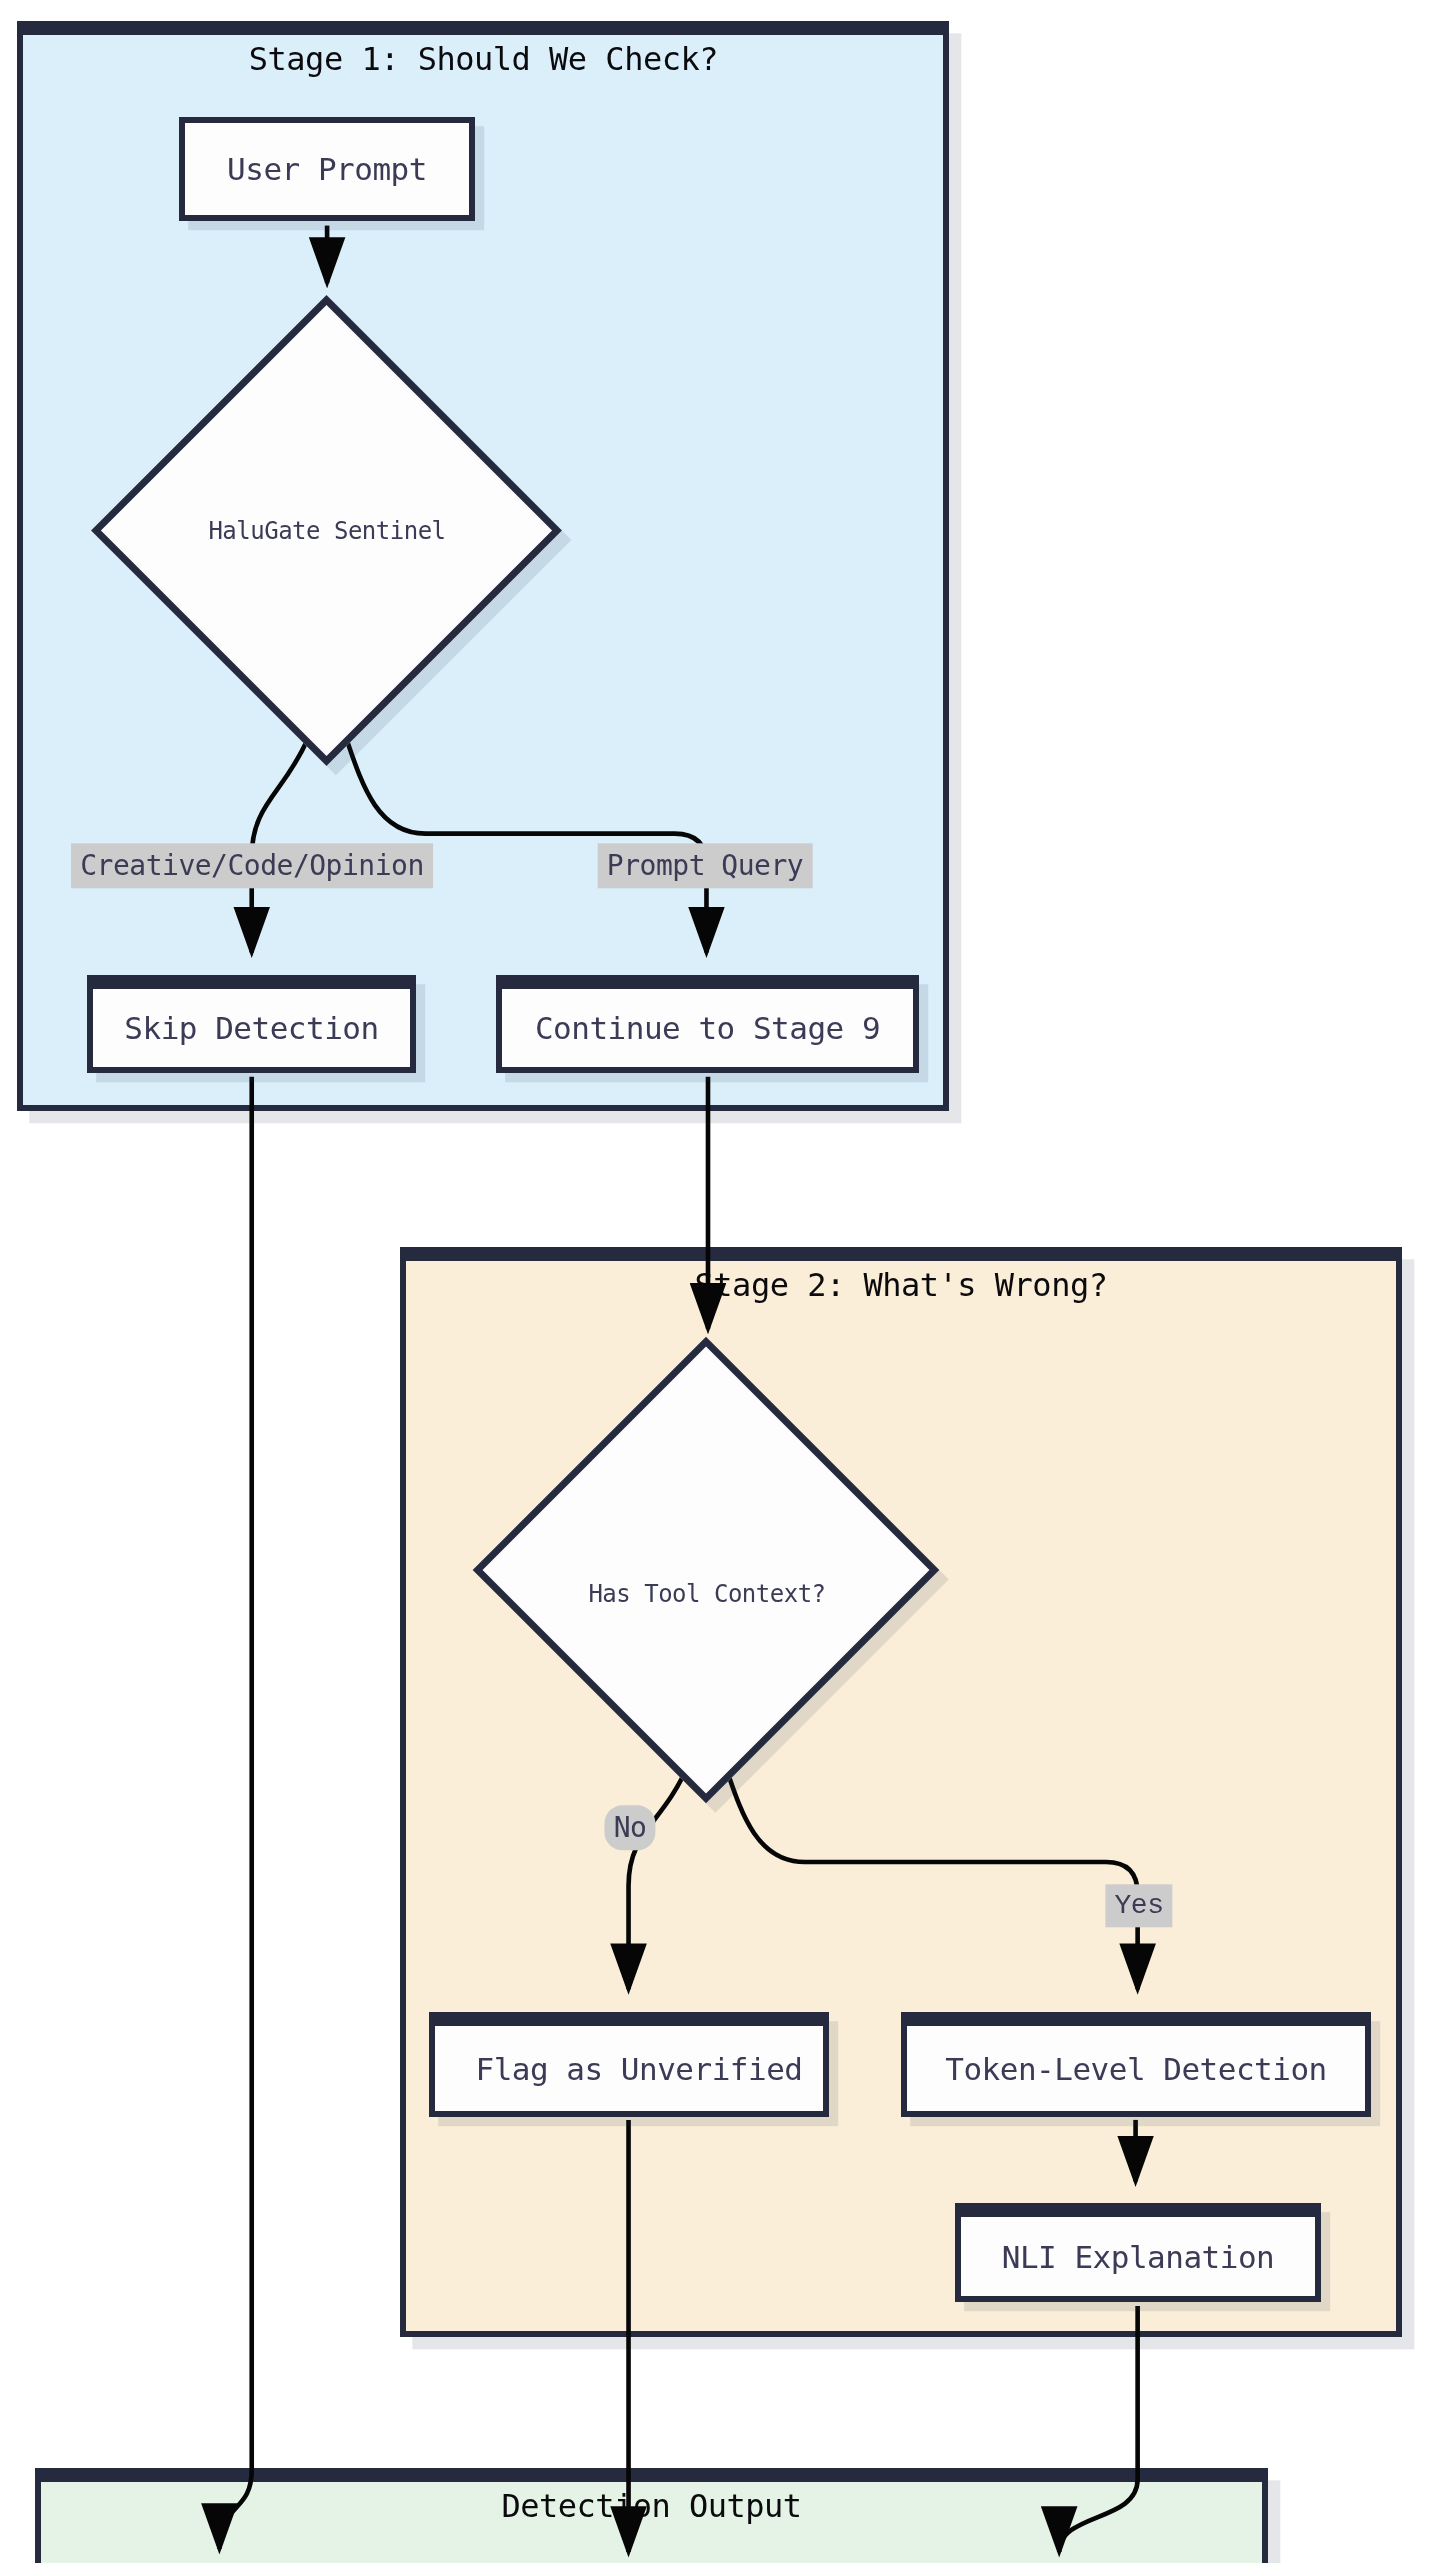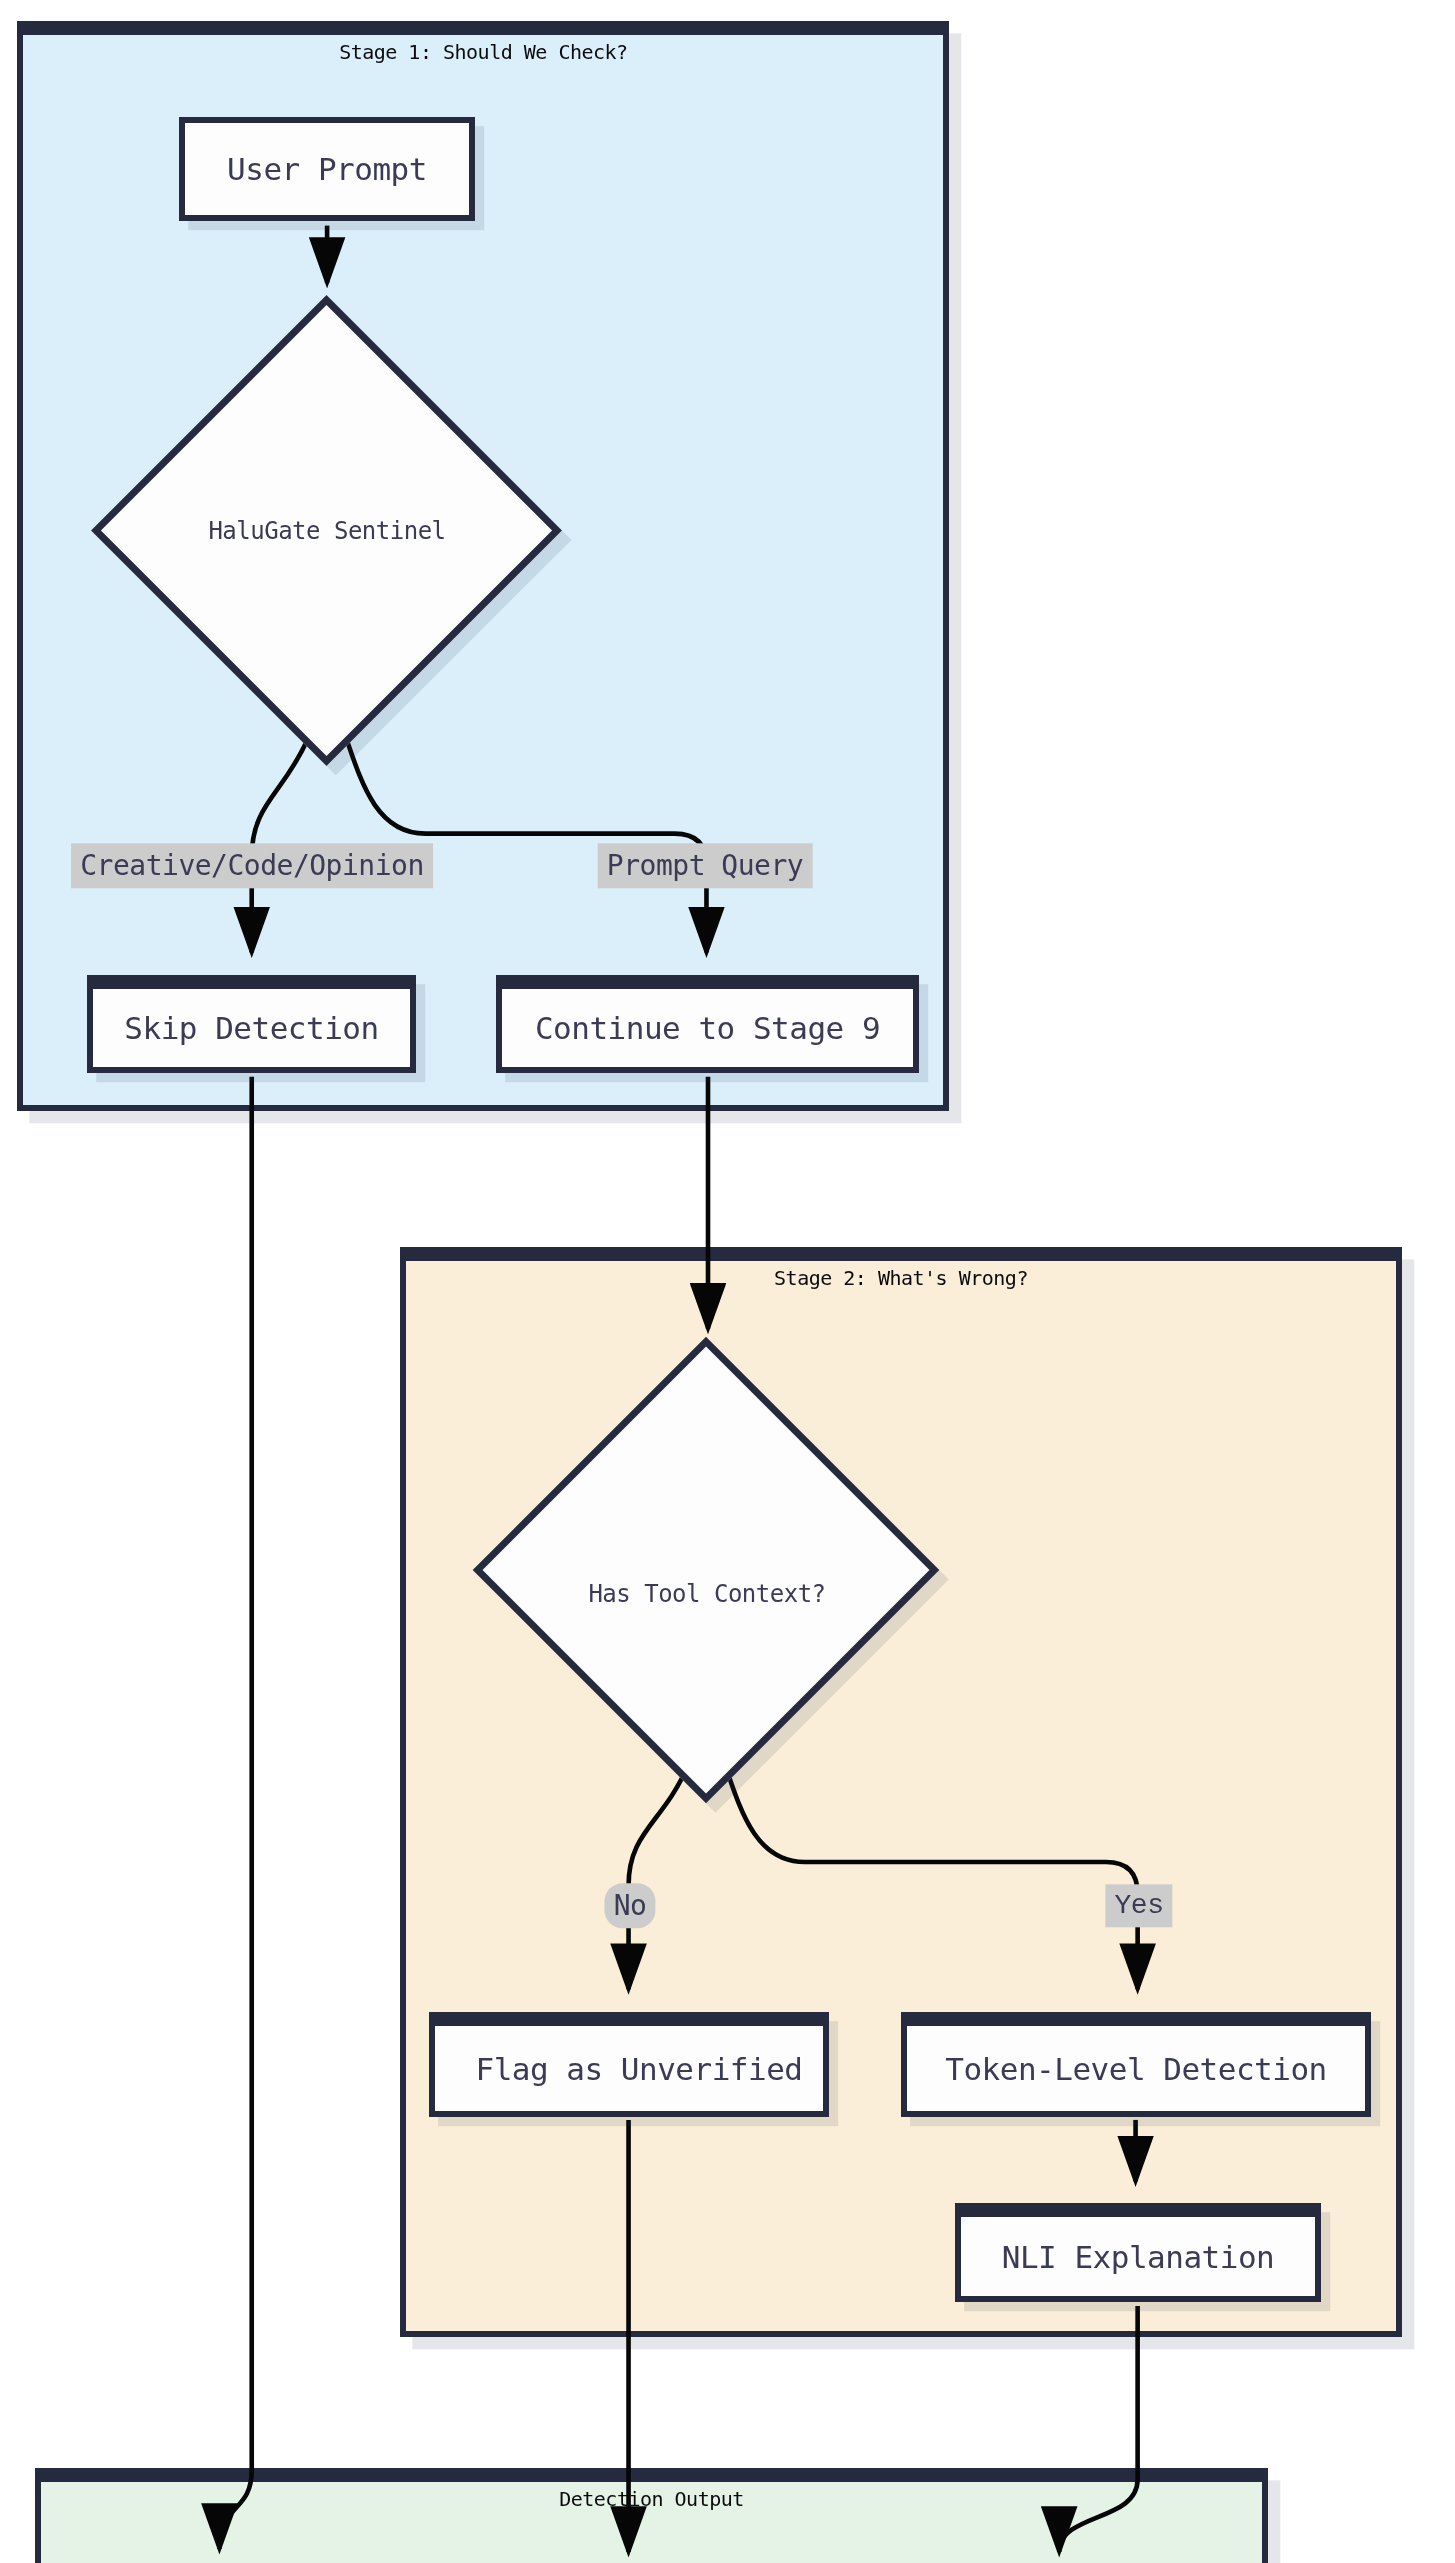--- a/index.html
+++ b/index.html
@@ -16,21 +16,21 @@
     --shadow:rgba(36,48,73,0.12);
   }
   *{margin:0;padding:0;box-sizing:border-box;}
   html,body{background:var(--bg-page);}
   body{font-family:"DejaVu Sans Mono","Liberation Mono",monospace;}
   #canvas{position:relative;width:1456px;height:2790px;background:var(--bg-page);overflow:hidden;}
 
   .container{position:absolute;border:6.2px solid var(--border);border-top-width:14.4px;
              box-shadow:12.3px 12.3px 0 var(--shadow);z-index:1;}
   .container-title{position:absolute;left:0;right:0;top:5.1px;text-align:center;
-                   font-size:20px;color:var(--title);letter-spacing:-0.5px;z-index:2;}
+                   font-size:32px;color:var(--title);letter-spacing:-0.5px;z-index:2;}
 
   .edges{position:absolute;left:0;top:0;z-index:3;}
 
   .node{position:absolute;background:var(--node-fill);border:6.2px solid var(--border);
         border-top-width:14.4px;box-shadow:9.2px 9.2px 0 var(--shadow);
         display:flex;align-items:center;justify-content:center;
         font-size:31px;color:var(--text);letter-spacing:-0.5px;z-index:5;}
   .node.plain{border-width:6.7px;}
 
   .diamond{position:absolute;background:var(--node-fill);border:7.2px solid var(--border);
@@ -74,21 +74,21 @@
       <path d="M1416 3448 C1446 3536 1476 3632 1570 3632 L2157 3632 Q2219 3632 2219 3694 L2219 3880" marker-end="url(#ah)"></path>
       <path d="M2215 4135 L2215 4255" marker-end="url(#ah)"></path>
       <path d="M491 2100 L491 4818 C491 4902 428 4882 428 4972" marker-end="url(#ah)"></path>
       <path d="M1226 4135 L1226 4978" marker-end="url(#ah)"></path>
       <path d="M2219 4498 L2219 4836 C2219 4920 2066 4900 2066 4978" marker-end="url(#ah)"></path>
     </g>
   </svg>
 
   <div class="chip" style="left:252px;top:866px;">Creative/Code/Opinion</div>
   <div class="chip" style="left:705px;top:866px;">Prompt Query</div>
-  <div class="chip" style="left:630px;top:1906px;border-radius:18px;">No</div>
+  <div class="chip" style="left:630px;top:1828px;border-radius:18px;">No</div>
   <div class="chip" style="left:1139px;top:1906px;font-family:Liberation Mono, monospace;">Yes</div>
 
   <div class="node plain" style="left:179px;top:117px;width:296px;height:104px;">
     <span>User Prompt</span>
   </div>
 
   <div class="diamond" style="left:160px;top:364px;width:333px;height:333px;"></div>
   <div class="diamond-label" style="left:173px;top:505px;width:308px;height:51px;">HaluGate Sentinel</div>
 
   <div class="node" style="left:87px;top:975px;width:329px;height:98px;">

